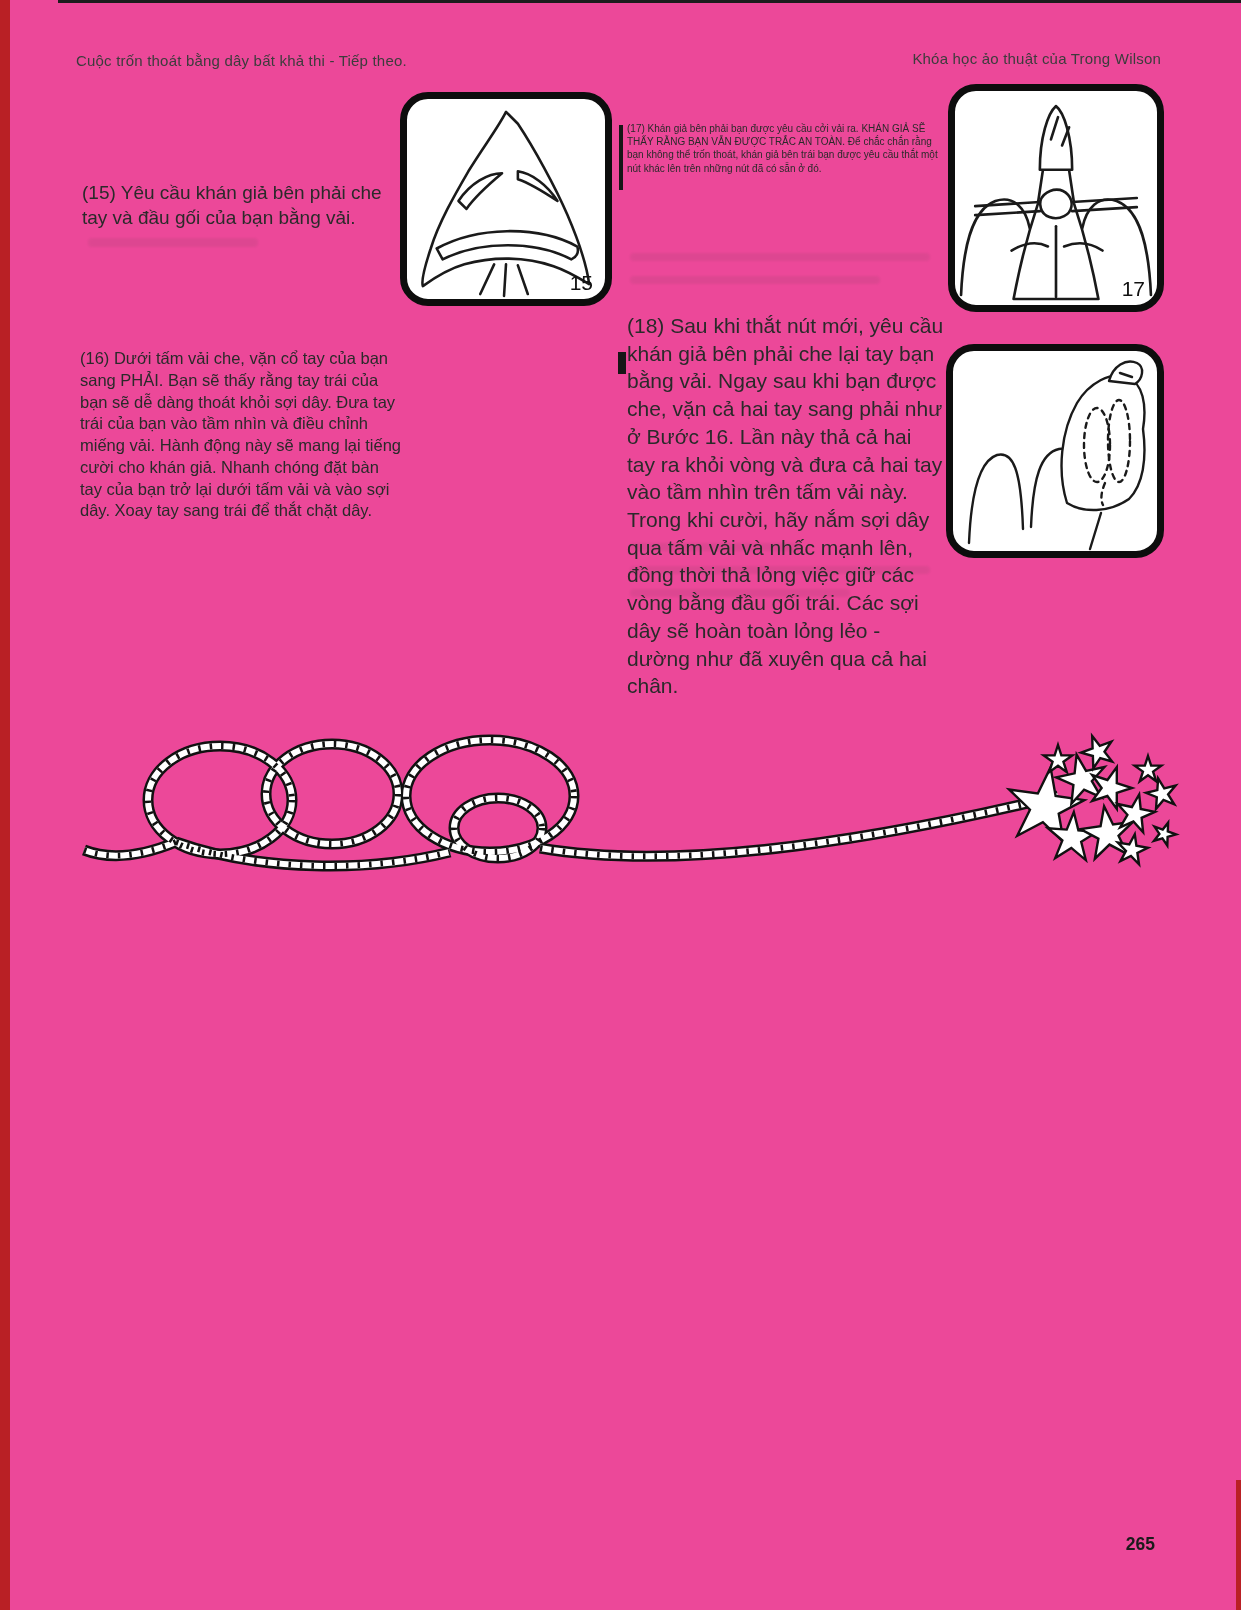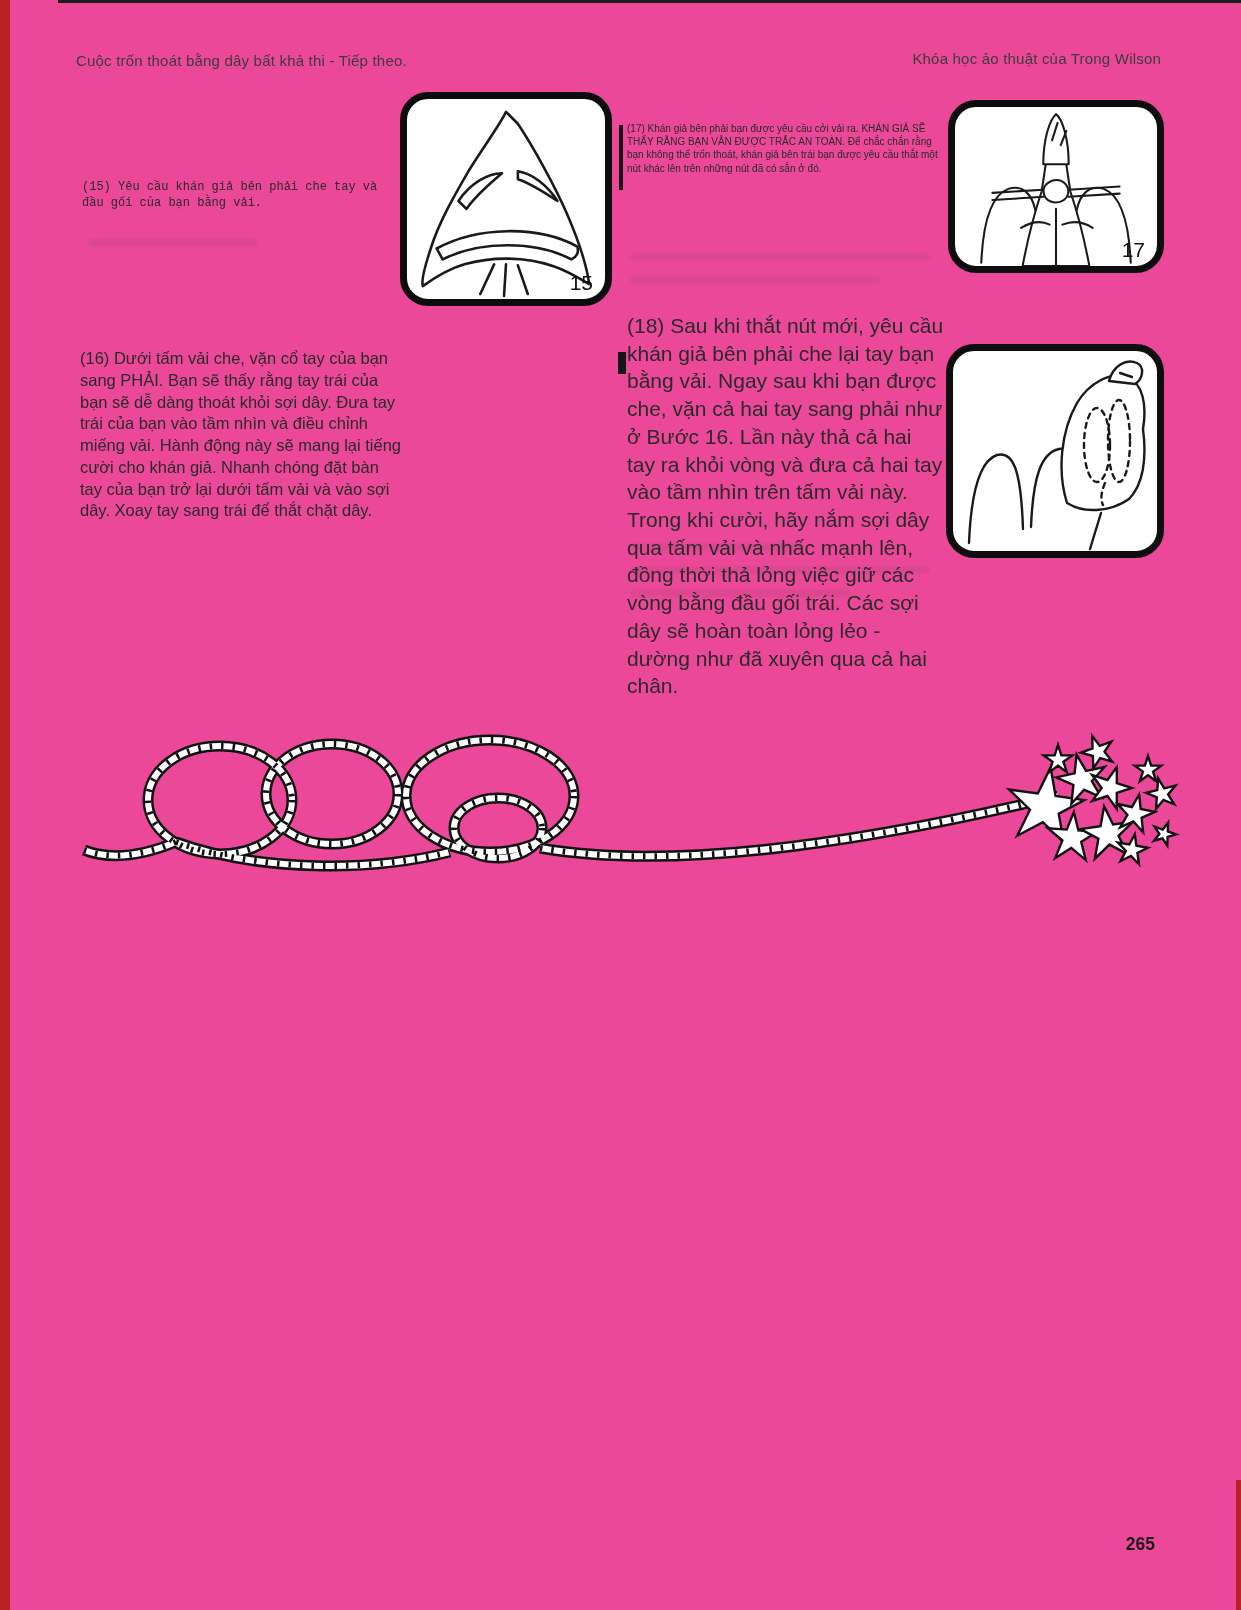--- a/index.html
+++ b/index.html
@@ -16,35 +16,35 @@
   .edge-top{position:absolute;left:58px;top:0;width:1183px;height:3px;background:#1c1c1c;}
   .edge-right-bottom{position:absolute;right:0;top:1480px;width:5px;height:130px;background:#b92025;}
   .mark{position:absolute;background:#161616;}
   .smudge{position:absolute;background:#3a3a3a;opacity:0.08;border-radius:4px;filter:blur(1px);}
 
   .hdr{position:absolute;font-size:15px;color:#3c3c3c;letter-spacing:0.2px;}
   .hdr-left{left:76px;top:52px;}
   .hdr-right{right:80px;top:50px;text-align:right;}
 
   .step{position:absolute;line-height:1.32;color:#2a2a2a;text-align:left;}
-  .step-15{left:82px;top:180px;width:318px;font-size:12px;font-family:Liberation Mono, monospace;}
+  .step-15{left:82px;top:180px;width:318px;font-size:19px;}
   .step-16{left:80px;top:348px;width:324px;font-size:16.5px;}
   .step-17{left:627px;top:122px;width:316px;font-size:10px;}
   .step-18{left:627px;top:312px;width:318px;font-size:21px;}
   .step-19{left:627px;top:622px;width:548px;font-size:17px;line-height:1.38;}
 
   .fig{
     position:absolute;
     background:#fff;
     border:7px solid #0d0d0d;
     border-radius:28px;
     box-sizing:border-box;
   }
   .fig-15{left:400px;top:92px;width:212px;height:214px;}
-  .fig-17{left:948px;top:100px;width:216px;height:173px;}
+  .fig-17{left:948px;top:84px;width:216px;height:228px;}
   .fig-16{left:403px;top:342px;width:215px;height:217px;}
   .fig-18{left:946px;top:344px;width:218px;height:214px;}
   .fig svg{position:absolute;left:0;top:0;width:100%;height:100%;}
   .fig-num{
     position:absolute;right:12px;bottom:4px;
     font-size:21px;color:#111;font-weight:500;
   }
 
   .rope-wrap{position:absolute;left:70px;top:722px;width:1120px;height:160px;}
   .rope-wrap svg{width:100%;height:100%;}

